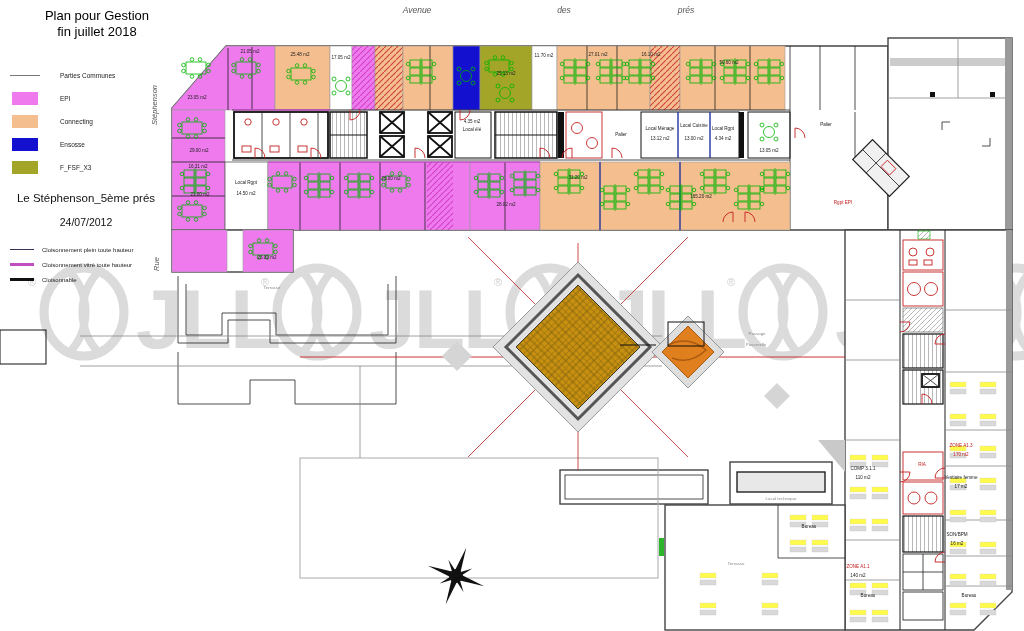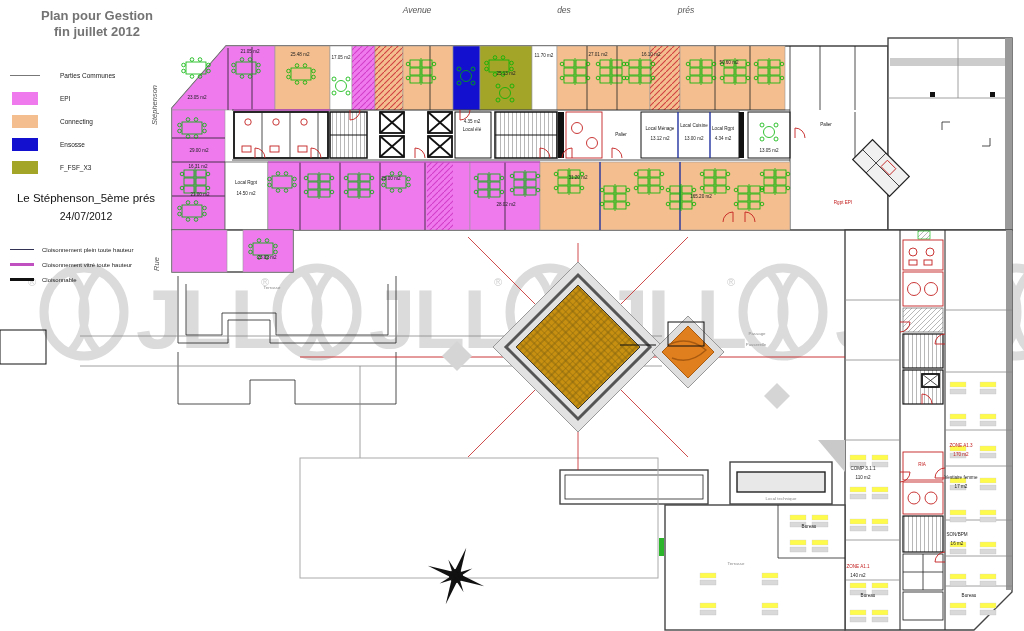--- a/index.html
+++ b/index.html
@@ -19,33 +19,33 @@
   .lbl{font-size:4.6px;fill:#222;text-anchor:middle;}
   .lblr{font-size:4.6px;fill:#C42020;text-anchor:middle;}
   .lblg{font-size:4.4px;fill:#888;text-anchor:middle;}
   .street{font-size:8.5px;font-style:italic;fill:#555;text-anchor:middle;}
   .vstreet{font-size:7.5px;font-style:italic;fill:#555;text-anchor:middle;}
   .wmt{fill:#DBDBDB;font-weight:bold;font-size:84px;letter-spacing:-2px;}
   .wmr{fill:#CFCFCF;font-size:11px;}
   .wms{stroke:#DBDBDB;fill:none;}
   
   .titleblock{position:absolute;left:22px;top:8px;width:150px;text-align:center;
-              color:#737373;font-weight:bold;font-size:13px;line-height:1.25;}
+              color:#000000;font-weight:normal;font-size:13px;line-height:1.25;}
   .legend{position:absolute;left:8px;top:64px;width:160px;}
   .legend-row{display:flex;align-items:center;height:23px;}
   .legend-row .sw{width:26px;height:13px;margin-left:4px;margin-right:22px;flex:none;}
   .legend-row .swline{width:30px;height:0;border-top:1px solid #777;margin-left:2px;margin-right:20px;flex:none;}
   .legend-row .lab{font-size:6.5px;color:#222;}
   .sw-epi{background:#EE7AEE;}
   .sw-connecting{background:#F4BE8E;}
   .sw-blue{background:#1310CF;}
   .sw-olive{background:#A3A529;}
   .buildingtitle{position:absolute;left:6px;top:192px;width:160px;text-align:center;
                  font-size:11.5px;color:#111;}
-  .buildingtitle .date{font-size:10.5px;margin-top:6px;}
+  .buildingtitle .date{font-size:10.5px;margin-top:12px;}
   .legend2{position:absolute;left:10px;top:242px;width:180px;}
   .legend2-row{display:flex;align-items:center;height:15px;}
   .legend2-row .ln{width:24px;flex:none;margin-right:8px;}
   .ln-plein{border-top:1.5px solid #333355;}
   .ln-vitre{border-top:3px solid #C050C0;}
   .ln-cloi{border-top:3px solid #111;}
   .legend2-row .lab{font-size:6px;color:#222;}
 </style>
 </head>
 <body>
@@ -518,21 +518,21 @@
     <text x="868" y="597" class="lbl">Bureau</text>
     <text x="969" y="597" class="lbl">Bureau</text>
     <text x="781" y="500" class="lblg">Local technique</text>
     <text x="922" y="466" class="lblr">RIA</text>
   </g>
 </svg>
 
 
 <div class="titleblock">
   <div>Plan pour Gestion</div>
-  <div>fin juillet 2012</div>
+  <div>fin juillet 2018</div>
 </div>
 
 <div class="legend">
   <div class="legend-row">
     <span class="swline"></span>
     <span class="lab">Parties Communes</span>
   </div>
   <div class="legend-row">
     <span class="sw sw-epi"></span>
     <span class="lab">EPI</span>

